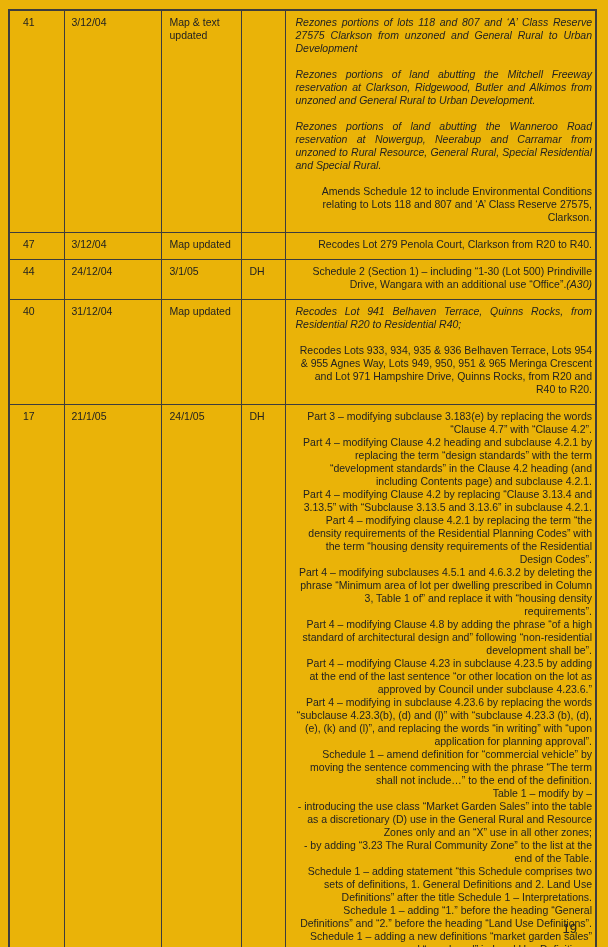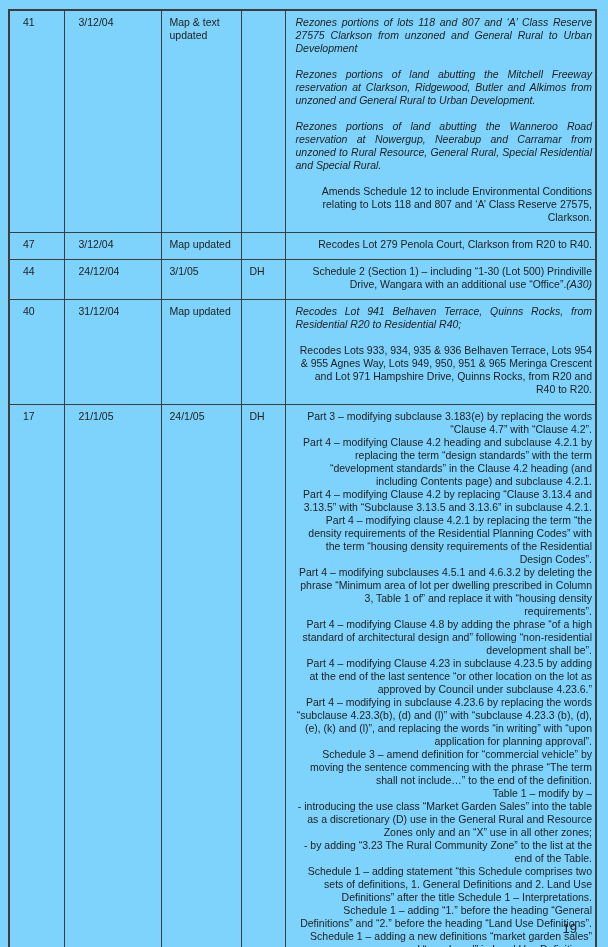--- a/index.html
+++ b/index.html
@@ -8,42 +8,42 @@
     width: 608px;
     height: 947px;
     position: relative;
     overflow: hidden;
     font-family: "Liberation Sans", sans-serif;
     color: #222222;
   }
   .page {
     position: absolute;
     inset: 0;
-    background: #7dd3fc;
+    background: #eab308;
   }
   table.amendments {
     position: absolute;
     left: 8px;
     top: 9px;
     width: 589px;
     border-collapse: collapse;
     table-layout: fixed;
     border: 2px solid #3d3d3d;
   }
   td {
     border: 1.5px solid #3d3d3d;
     vertical-align: top;
     font-size: 10.5px;
     line-height: 13px;
     padding: 5px 4px 6px 8px;
     color: #222222;
     overflow: hidden;
   }
   td.c1 { padding-left: 13px; }
-  td.c2 { padding-left: 14px; }
+  td.c2 { padding-left: 7px; }
   td.c3 { padding-left: 8px; }
   td.c4 { padding-left: 8px; }
   td.c5 { padding: 5px 3px 8px 10px; }
   .para { margin: 0 0 13px 0; text-align: right; }
   .para:last-child { margin-bottom: 0; }
   .para.tight { margin-bottom: 0; }
   .para.justify { text-align: justify; font-style: italic; }
   .note {
     font-style: italic;
     white-space: nowrap;
@@ -118,21 +118,21 @@
         <td class="c4">DH</td>
         <td class="c5">
             <p class="para tight">Part 3 – modifying subclause 3.183(e) by replacing the words “Clause 4.7” with “Clause 4.2”.</p>
             <p class="para tight">Part 4 – modifying Clause 4.2 heading and subclause 4.2.1 by replacing the term “design standards” with the term “development standards” in the Clause 4.2 heading (and including Contents page) and subclause 4.2.1.</p>
             <p class="para tight">Part 4 – modifying Clause 4.2 by replacing “Clause 3.13.4 and 3.13.5” with “Subclause 3.13.5 and 3.13.6” in subclause 4.2.1.</p>
             <p class="para tight">Part 4 – modifying clause 4.2.1 by replacing the term “the density requirements of the Residential Planning Codes” with the term “housing density requirements of the Residential Design Codes”.</p>
             <p class="para tight">Part 4 – modifying subclauses 4.5.1 and 4.6.3.2 by deleting the phrase “Minimum area of lot per dwelling prescribed in Column 3, Table 1 of” and replace it with “housing density requirements”.</p>
             <p class="para tight">Part 4 – modifying Clause 4.8 by adding the phrase “of a high standard of architectural design and” following “non-residential development shall be”.</p>
             <p class="para tight">Part 4 – modifying Clause 4.23 in subclause 4.23.5 by adding at the end of the last sentence “or other location on the lot as approved by Council under subclause 4.23.6.”</p>
             <p class="para tight">Part 4 – modifying in subclause 4.23.6 by replacing the words “subclause 4.23.3(b), (d) and (l)” with “subclause 4.23.3 (b), (d), (e), (k) and (l)”, and replacing the words “in writing” with “upon application for planning approval”.</p>
-            <p class="para tight">Schedule 3 – amend definition for “commercial vehicle” by moving the sentence commencing with the phrase “The term shall not include…” to the end of the definition.</p>
+            <p class="para tight">Schedule 1 – amend definition for “commercial vehicle” by moving the sentence commencing with the phrase “The term shall not include…” to the end of the definition.</p>
             <p class="para tight">Table 1 – modify by –</p>
             <p class="para tight">- introducing the use class “Market Garden Sales” into the table as a discretionary (D) use in the General Rural and Resource Zones only and an “X” use in all other zones;</p>
             <p class="para tight">- by adding “3.23  The Rural Community Zone” to the list at the end of the Table.</p>
             <p class="para tight">Schedule 1 – adding statement “this Schedule comprises two sets of definitions, 1.  General Definitions and 2.  Land Use Definitions” after the title Schedule 1 – Interpretations.</p>
             <p class="para tight">Schedule 1 – adding “1.” before the heading “General Definitions” and “2.” before the heading “Land Use Definitions”.</p>
             <p class="para tight">Schedule 1 – adding a new definitions “market garden sales” and “wood yard” in Land Use Definitions.</p>
           </td>
       </tr>
     </tbody>
   </table>

